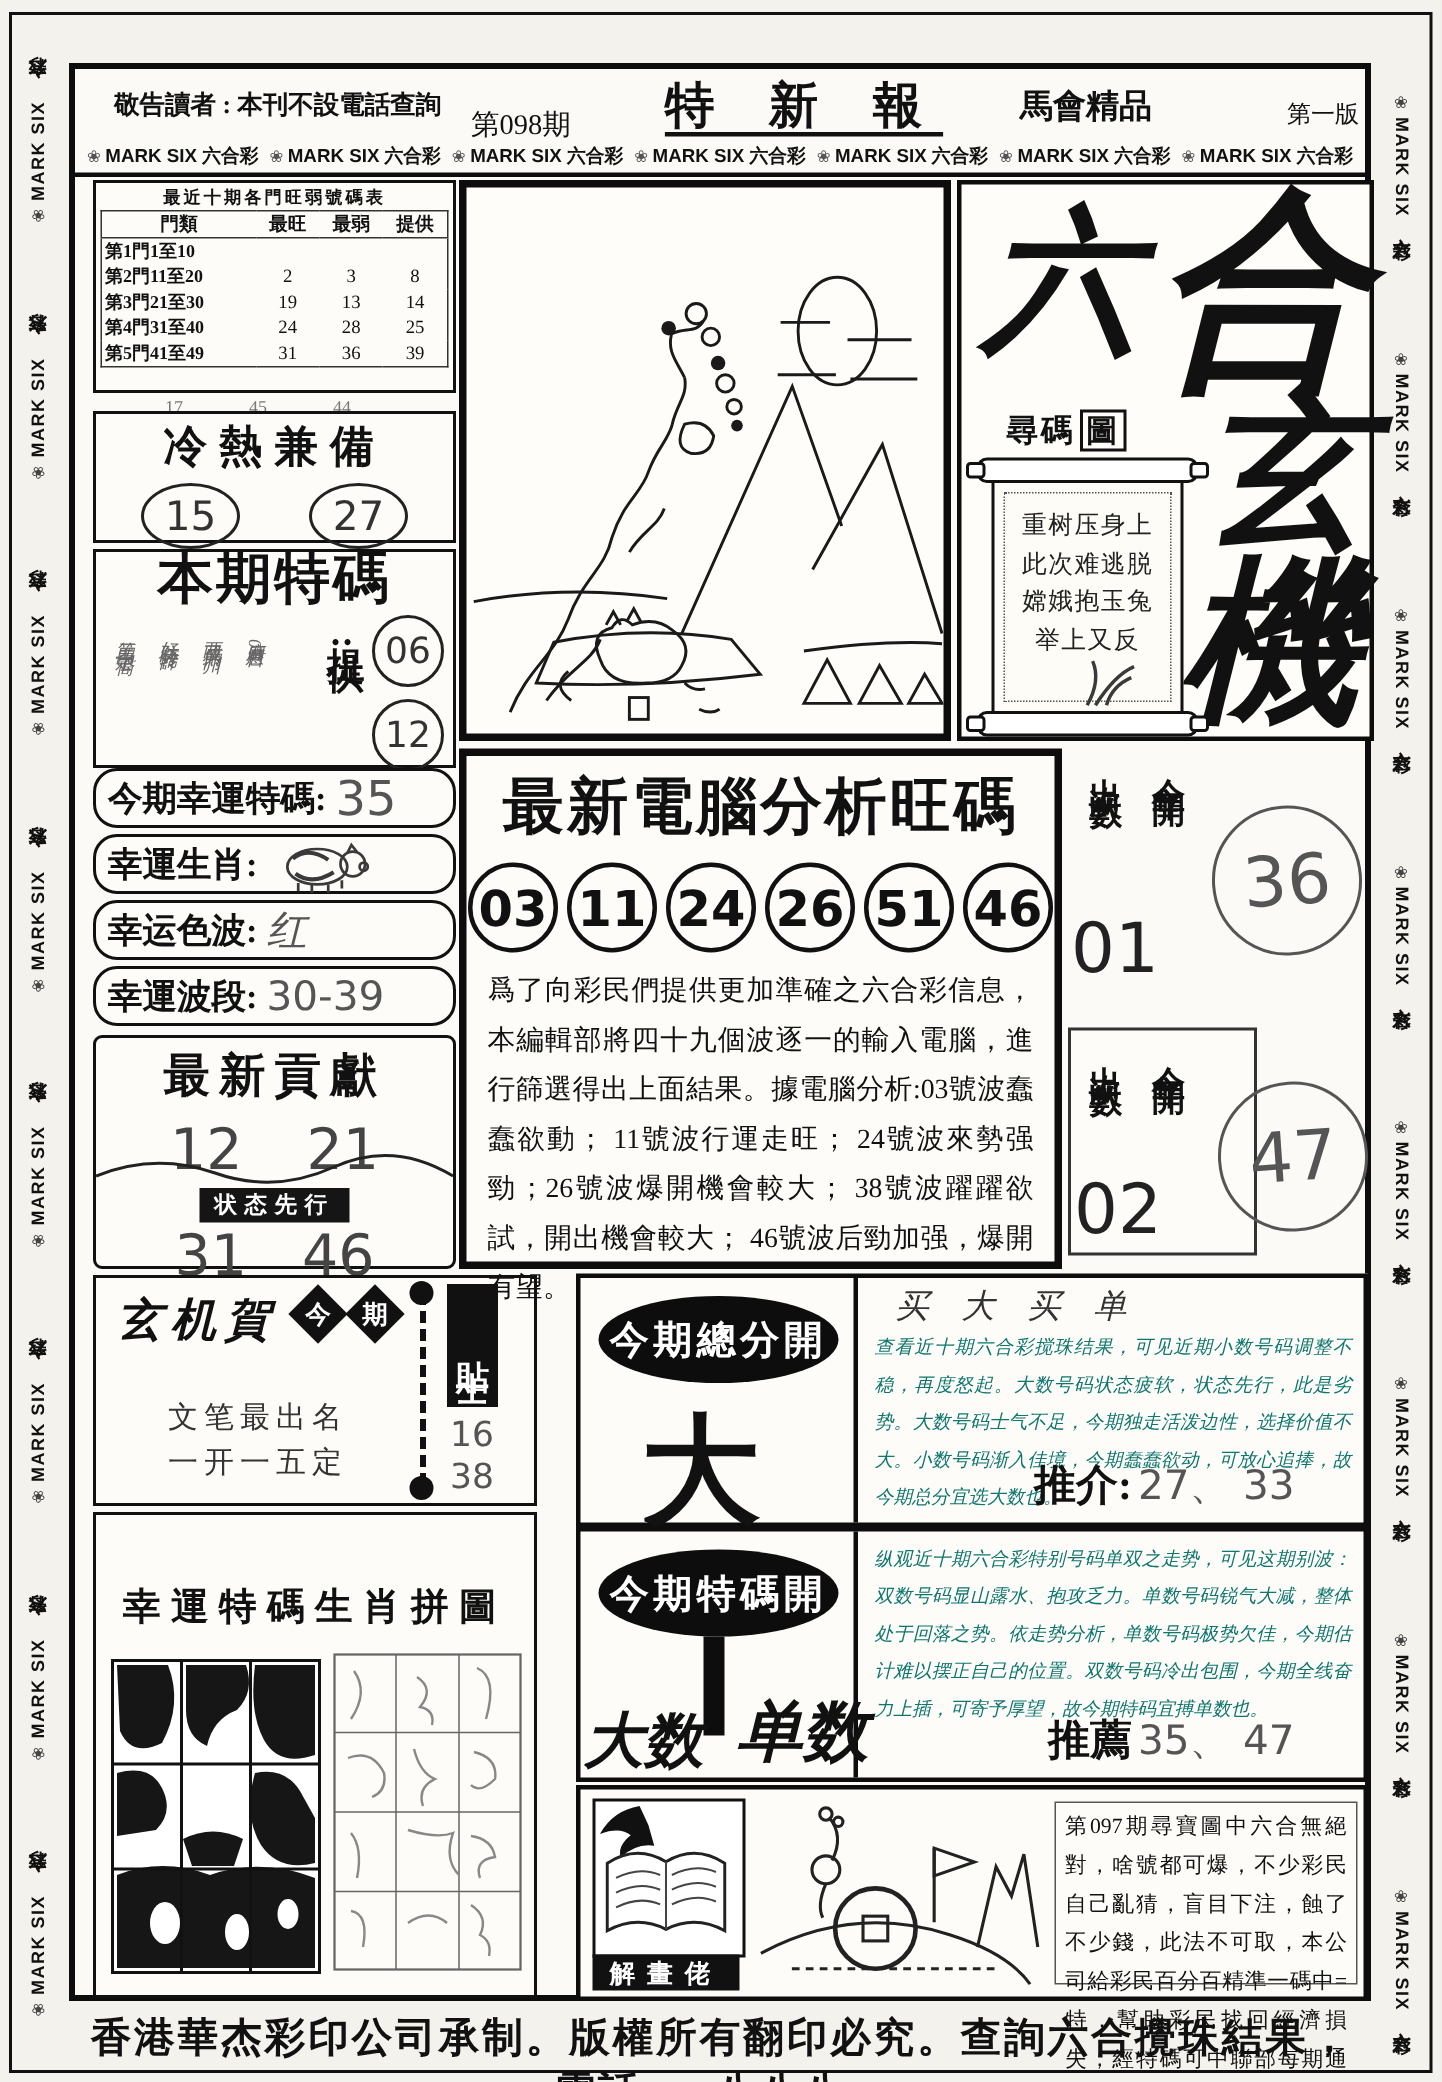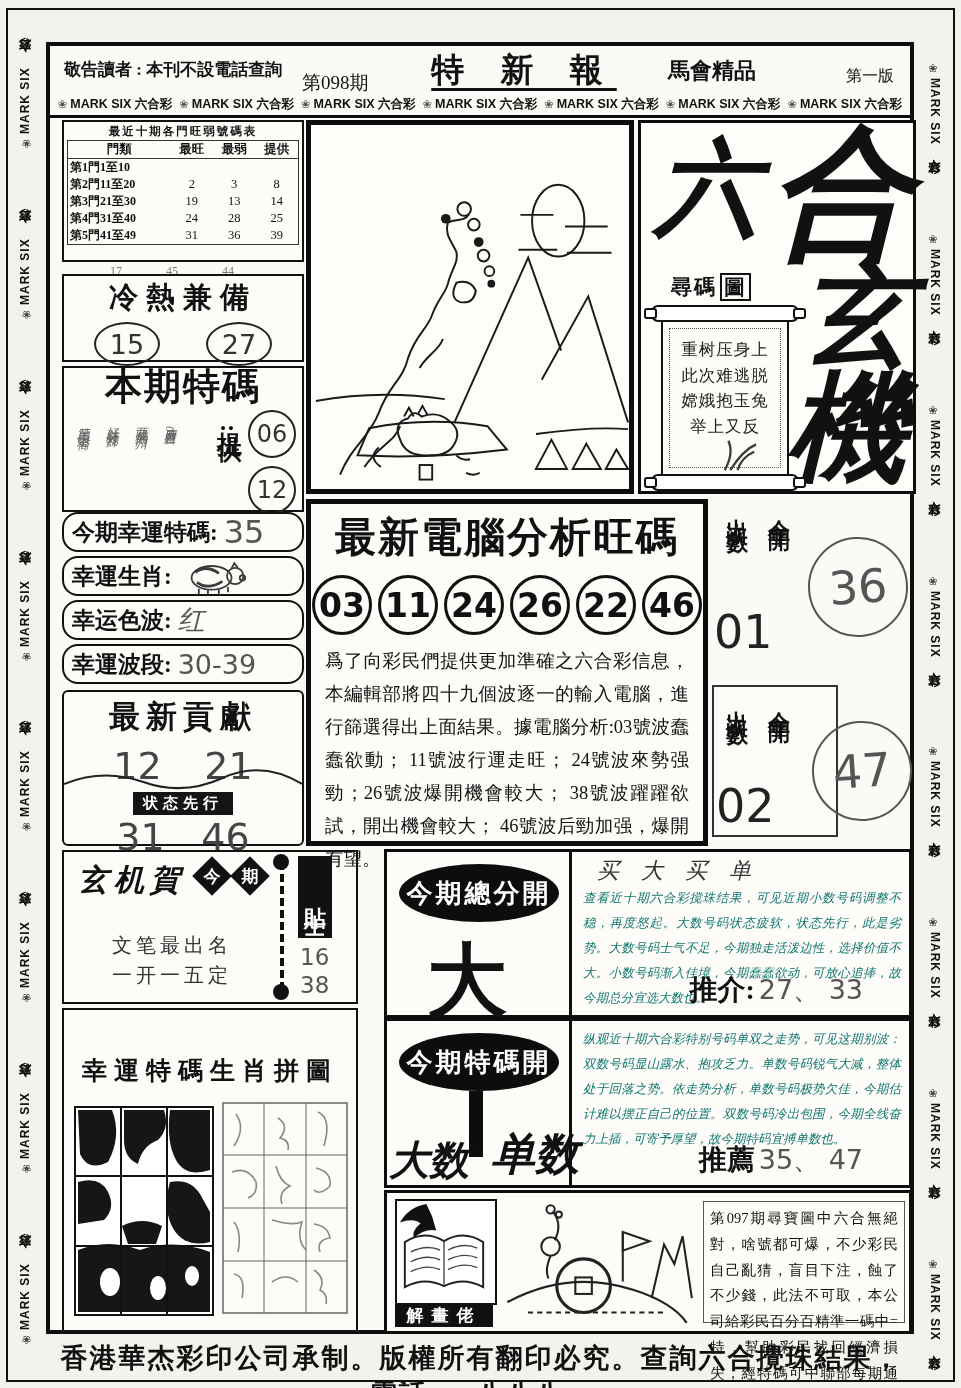--- a/index.html
+++ b/index.html
@@ -8,21 +8,21 @@
   .outer{position:absolute;left:6px;top:8px;right:6px;bottom:6px;border:2px solid #111;pointer-events:none;}
   
   .strip{position:absolute;top:60px;bottom:40px;width:34px;display:flex;flex-direction:column;justify-content:space-between;align-items:center;}
   .strip-left{left:8px;}
   .strip-right{right:10px;}
   .strip .unit{writing-mode:vertical-rl;display:flex;align-items:center;font-family:"Liberation Sans","DejaVu Sans",sans-serif;font-weight:900;font-size:12px;letter-spacing:1px;white-space:nowrap;}
   .strip-left .unit{transform:rotate(180deg);}
   .strip .fl{font-size:11px;color:#444;margin:2px 0;}
   
   .main{position:absolute;left:46px;top:42px;width:868px;height:1292px;border:4px solid #0d0d0d;background:#fbfaf6;box-sizing:border-box;}
-  .hdr{position:absolute;left:0;top:0;width:100%;height:48px;padding-left:39px;}
+  .hdr{position:absolute;left:12px;top:0;width:100%;height:48px;padding-left:39px;}
   .notice{position:absolute;left:14px;top:12px;font-size:17px;font-weight:700;}
   .issue{position:absolute;left:252px;top:24px;font-size:19px;}
   .bigtitle{position:absolute;left:344px;top:2px;width:260px;text-align:center;font-size:33px;font-weight:900;letter-spacing:14px;text-decoration:underline;text-underline-offset:7px;}
   .subtitle{position:absolute;left:618px;top:10px;font-size:22px;font-weight:700;}
   .edition{position:absolute;left:796px;top:20px;font-size:16px;}
   .brandrow{position:absolute;left:0;top:48px;width:100%;height:24px;display:flex;justify-content:space-between;padding:0 8px;box-sizing:border-box;border-bottom:3px solid #0d0d0d;align-items:center;}
   .brandrow .unit{font-family:"Liberation Sans","DejaVu Sans",sans-serif;font-weight:900;font-size:12.5px;white-space:nowrap;}
   .brandrow .fl{font-size:11px;color:#555;margin-right:3px;}
   .box{position:absolute;background:#fdfcf8;border:2px solid #111;box-sizing:border-box;}
   .noborder{border:none;background:transparent;}
@@ -451,21 +451,21 @@
       </div>
     </div>
 
     <div class="box anal">
       <div class="atitle">最新電腦分析旺碼</div>
       <div class="anums">
         <span class="acirc">03</span>
         <span class="acirc">11</span>
         <span class="acirc">24</span>
         <span class="acirc">26</span>
-        <span class="acirc">22</span>
+        <span class="acirc">51</span>
         <span class="acirc">46</span>
       </div>
       <div class="abody">爲了向彩民們提供更加準確之六合彩信息，本編輯部將四十九個波逐一的輸入電腦，進行篩選得出上面結果。據電腦分析:03號波蠢蠢欲動； 11號波行運走旺； 24號波來勢强勁；26號波爆開機會較大； 38號波躍躍欲試，開出機會較大； 46號波后勁加强，爆開有望。</div>
     </div>
 
     <div class="stats noborder box">
       <div class="sb1">
         <span class="vlab" style="position:absolute;left:10px;top:2px;">出次數</span>
         <span class="vlab" style="position:absolute;left:52px;top:2px;">今年開</span>
         <span class="bignum" style="position:absolute;left:2px;top:106px;">01</span>

